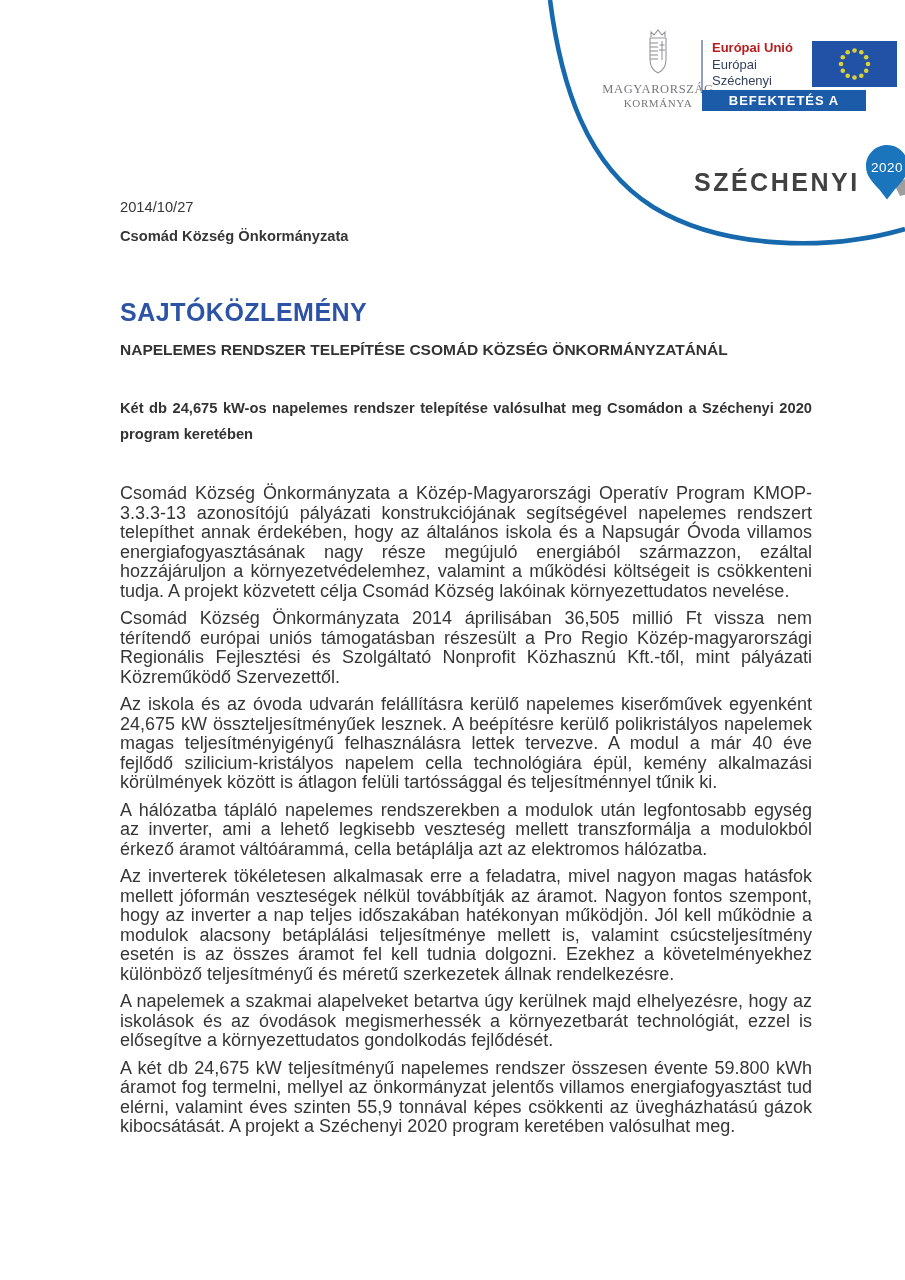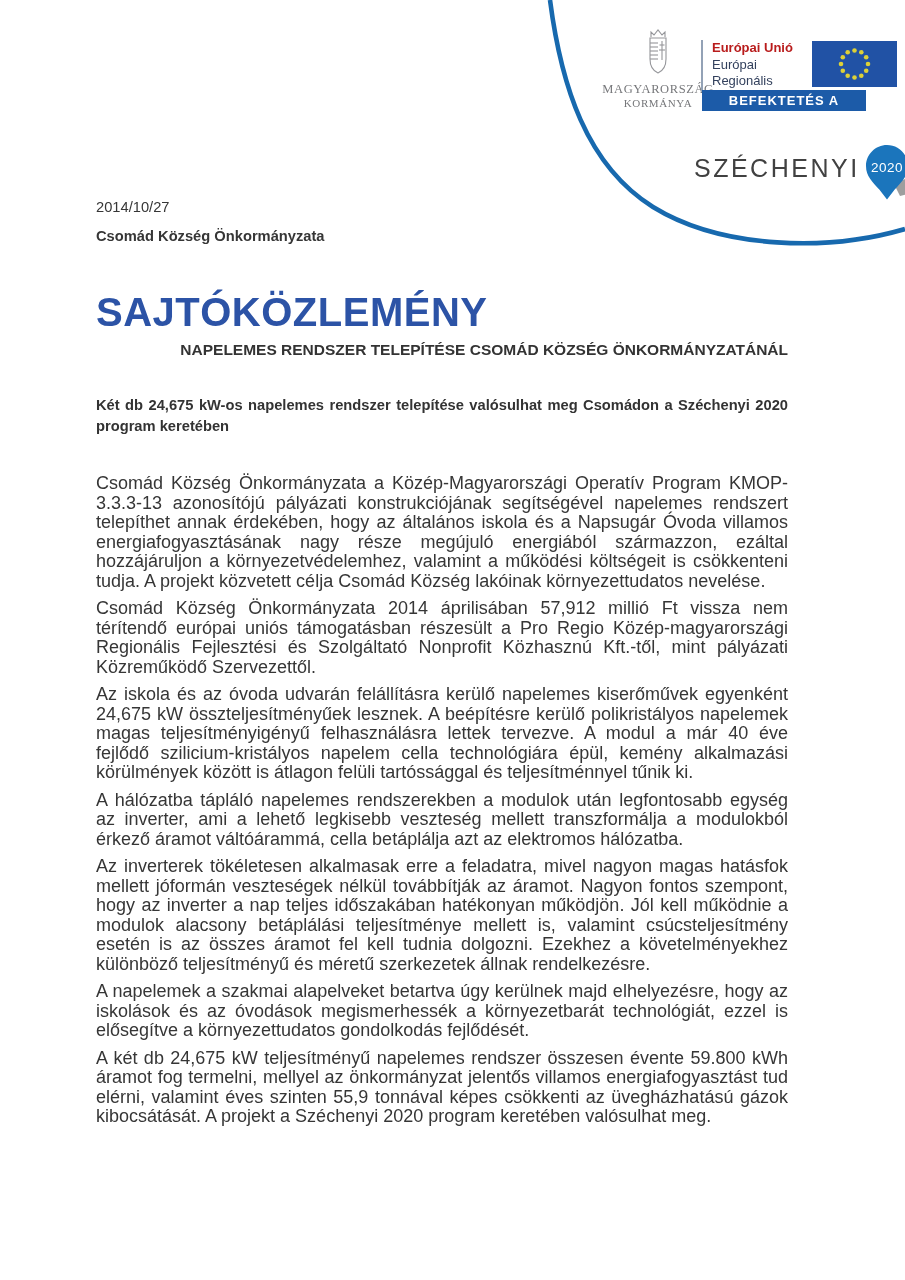--- a/index.html
+++ b/index.html
@@ -24,33 +24,33 @@
   .eu-text .b { font-weight:bold; color:#b91c1c; }
   .eu-flag { margin-left:7px; margin-top:1px; display:block; }
 
   
   .banner { position:absolute; left:702px; top:90px; width:164px; height:21px;
             background:#1c5ba8; color:#ffffff; font-weight:bold; font-size:13px;
             letter-spacing:1px; text-align:center; line-height:21px; }
 
   
   .szechenyi { position:absolute; left:694px; top:145px; display:flex; align-items:flex-start; }
-  .szechenyi-word { font-weight:normal; color:#414141; font-size:25px; letter-spacing:2.5px;
-                    margin-top:9px; }
+  .szechenyi-word { font-weight:bold; color:#414141; font-size:25px; letter-spacing:2.5px;
+                    margin-top:23px; }
   .pin-wrap { margin-left:5px; }
 
   
-  .content { position:absolute; left:96px; top:197px; width:692px; color:#363636; }
+  .content { position:absolute; left:120px; top:197px; width:692px; color:#363636; }
   .doc-date { font-size:14.7px; line-height:20px; margin-bottom:9px; }
   .doc-org  { font-size:14.7px; font-weight:bold; line-height:20px; margin-bottom:49px; }
-  .doc-title { color:#2c53a6; font-weight:bold; font-size:40px; letter-spacing:0.5px;
+  .doc-title { color:#2c53a6; font-weight:bold; font-size:25px; letter-spacing:0.5px;
                line-height:34px; margin-bottom:11px; }
   .doc-subtitle { font-weight:bold; font-size:15.5px; line-height:20px; margin-bottom:21px;
-                  color:#333333;text-align:right; }
-  .doc-lead { font-weight:bold; font-size:14.7px; line-height:21px; text-align:justify;
+                  color:#333333; }
+  .doc-lead { font-weight:bold; font-size:14.7px; line-height:26px; text-align:justify;
               margin-bottom:37px; color:#333333;margin-top:35px; }
   .doc-par { font-size:18px; line-height:19.5px; text-align:justify; margin-bottom:8px; }
 </style>
 </head>
 <body>
 
 <div class="page">
 
   <div class="curve-wrap">
     <svg width="407" height="262" viewBox="0 0 407 262" xmlns="http://www.w3.org/2000/svg">
@@ -76,21 +76,21 @@
     <div class="gov-name">
       <div class="l1">MAGYARORSZÁG</div>
       <div class="l2">KORMÁNYA</div>
     </div>
   </div>
 
   <div class="eu-block">
     <div class="eu-divider"></div>
     <div class="eu-text">
       <div class="b">Európai Unió</div>
-      <div>Európai Regionális</div>
+      <div>Európai Széchenyi</div>
       <div>Fejlesztési Alap</div>
     </div>
     <svg class="eu-flag" width="85" height="46" viewBox="0 0 85 46">
       <rect x="0" y="0" width="85" height="46" fill="#2152a5"></rect>
       <g fill="#ddd137">
         <circle cx="42.5" cy="9.5" r="2.3"></circle>
         <circle cx="49.3" cy="11.3" r="2.3"></circle>
         <circle cx="54.2" cy="16.3" r="2.3"></circle>
         <circle cx="56.0" cy="23.0" r="2.3"></circle>
         <circle cx="54.2" cy="29.8" r="2.3"></circle>
@@ -118,21 +118,21 @@
     </span>
   </div>
 
   <div class="content">
     <div class="doc-date">2014/10/27</div>
     <div class="doc-org">Csomád Község Önkormányzata</div>
     <h1 class="doc-title">SAJTÓKÖZLEMÉNY</h1>
     <h2 class="doc-subtitle">NAPELEMES RENDSZER TELEPÍTÉSE CSOMÁD KÖZSÉG ÖNKORMÁNYZATÁNÁL</h2>
     <p class="doc-lead">Két db 24,675 kW-os napelemes rendszer telepítése valósulhat meg Csomádon a Széchenyi 2020 program keretében</p>
     <p class="doc-par">Csomád Község Önkormányzata a Közép-Magyarországi Operatív Program KMOP-3.3.3-13 azonosítójú pályázati konstrukciójának segítségével napelemes rendszert telepíthet annak érdekében, hogy az általános iskola és a Napsugár Óvoda villamos energiafogyasztásának nagy része megújuló energiából származzon, ezáltal hozzájáruljon a környezetvédelemhez, valamint a működési költségeit is csökkenteni tudja. A projekt közvetett célja Csomád Község lakóinak környezettudatos nevelése.</p>
-    <p class="doc-par">Csomád Község Önkormányzata 2014 áprilisában 57,912 millió Ft vissza nem térítendő európai uniós támogatásban részesült a Pro Regio Közép-magyarországi Regionális Fejlesztési és Szolgáltató Nonprofit Közhasznú Kft.-től, mint pályázati Közreműködő Szervezettől.</p>
+    <p class="doc-par">Csomád Község Önkormányzata 2014 áprilisában 36,505 millió Ft vissza nem térítendő európai uniós támogatásban részesült a Pro Regio Közép-magyarországi Regionális Fejlesztési és Szolgáltató Nonprofit Közhasznú Kft.-től, mint pályázati Közreműködő Szervezettől.</p>
     <p class="doc-par">Az iskola és az óvoda udvarán felállításra kerülő napelemes kiserőművek egyenként 24,675 kW összteljesítményűek lesznek. A beépítésre kerülő polikristályos napelemek magas teljesítményigényű felhasználásra lettek tervezve. A modul a már 40 éve fejlődő szilicium-kristályos napelem cella technológiára épül, kemény alkalmazási körülmények között is átlagon felüli tartóssággal és teljesítménnyel tűnik ki.</p>
     <p class="doc-par">A hálózatba tápláló napelemes rendszerekben a modulok után legfontosabb egység az inverter, ami a lehető legkisebb veszteség mellett transzformálja a modulokból érkező áramot váltóárammá, cella betáplálja azt az elektromos hálózatba.</p>
     <p class="doc-par">Az inverterek tökéletesen alkalmasak erre a feladatra, mivel nagyon magas hatásfok mellett jóformán veszteségek nélkül továbbítják az áramot. Nagyon fontos szempont, hogy az inverter a nap teljes időszakában hatékonyan működjön. Jól kell működnie a modulok alacsony betáplálási teljesítménye mellett is, valamint csúcsteljesítmény esetén is az összes áramot fel kell tudnia dolgozni. Ezekhez a követelményekhez különböző teljesítményű és méretű szerkezetek állnak rendelkezésre.</p>
     <p class="doc-par">A napelemek a szakmai alapelveket betartva úgy kerülnek majd elhelyezésre, hogy az iskolások és az óvodások megismerhessék a környezetbarát technológiát, ezzel is elősegítve a környezettudatos gondolkodás fejlődését.</p>
     <p class="doc-par">A két db 24,675 kW teljesítményű napelemes rendszer összesen évente 59.800 kWh áramot fog termelni, mellyel az önkormányzat jelentős villamos energiafogyasztást tud elérni, valamint éves szinten 55,9 tonnával képes csökkenti az üvegházhatású gázok kibocsátását. A projekt a Széchenyi 2020 program keretében valósulhat meg.</p>
   </div>
 
 </div>
 
 </body></html>

